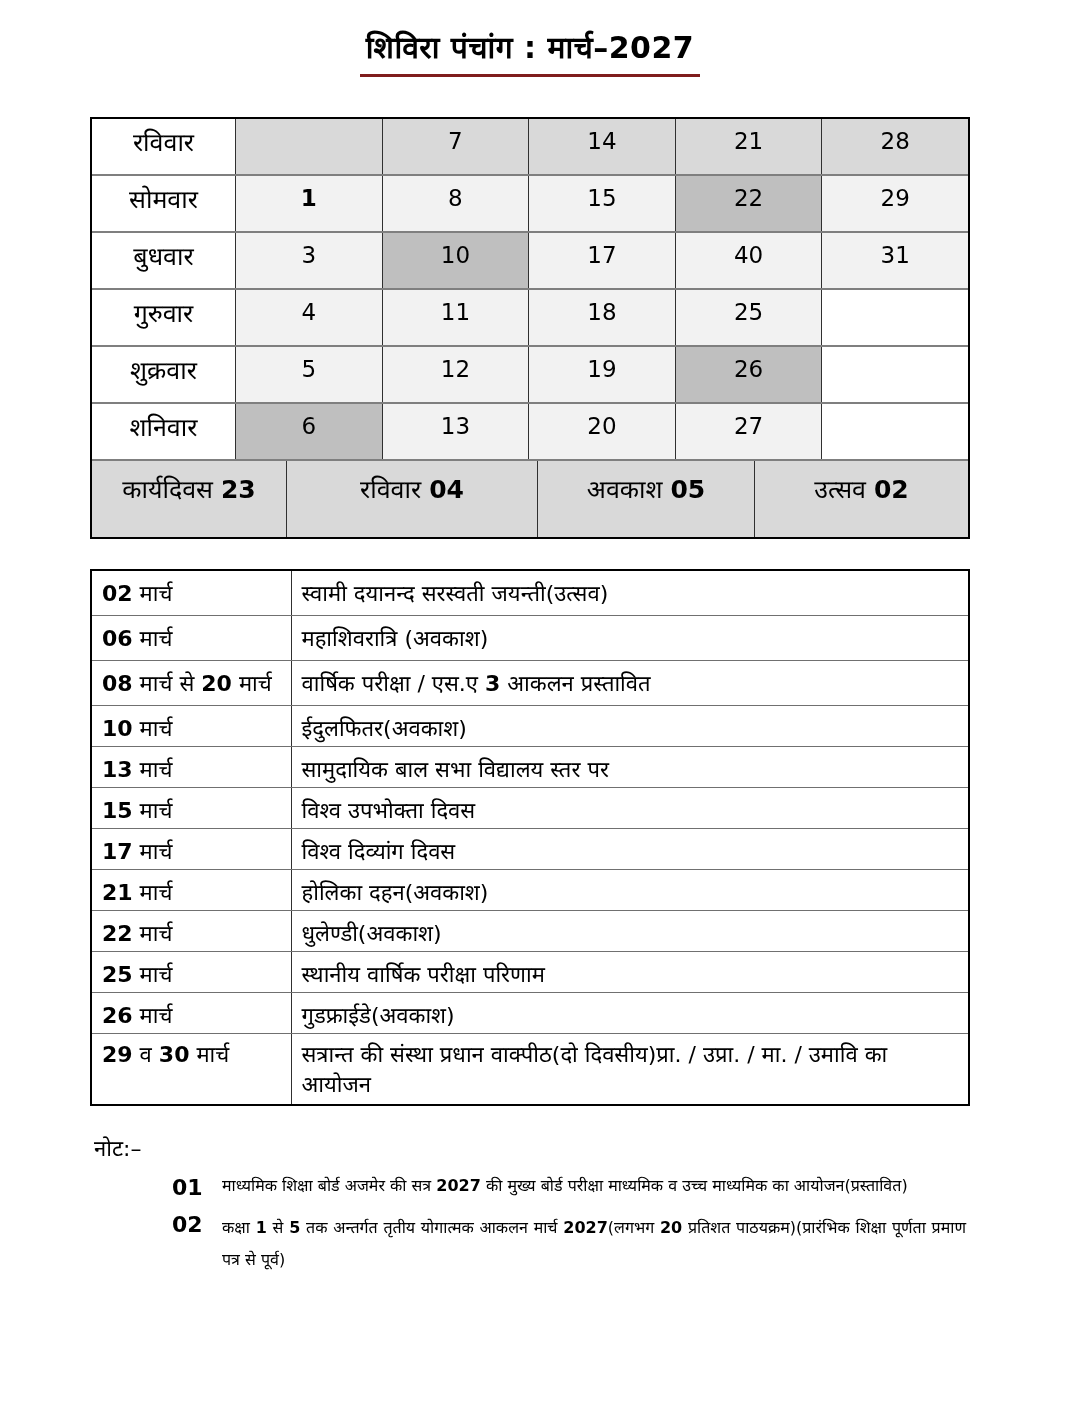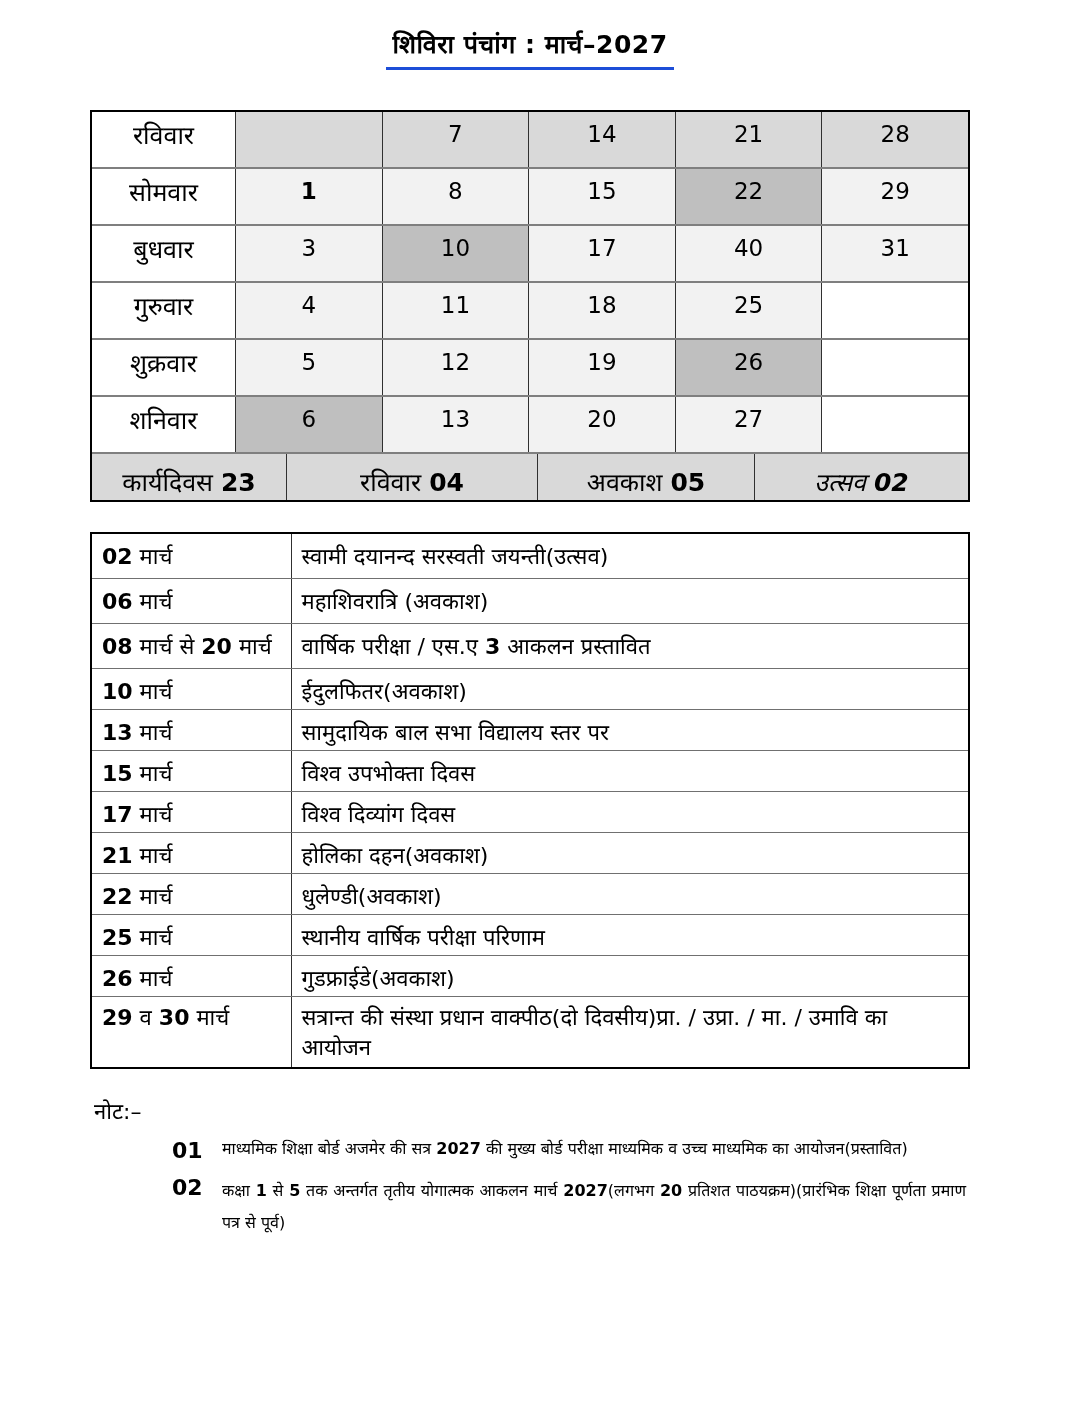--- a/index.html
+++ b/index.html
@@ -16,22 +16,22 @@
     background:#ffffff;color:#000;
     font-family:"DejaVu Sans","Liberation Sans",sans-serif;
     position:relative;overflow:hidden;
   }
   .page{padding:26px 106px 0 90px;}
 
   
   .title-wrap{text-align:center;margin-bottom:40px;}
   .title{
     display:inline-block;
-    font-size:25px;font-weight:bold;
-    border-bottom:3px solid #1d4ed8;
+    font-size:30px;font-weight:bold;
+    border-bottom:3px solid #7f1d1d;
     padding:0 6px 7px 6px;
     letter-spacing:0.5px;
   }
 
   
   .calendar{
     width:880px;border:2px solid #000;
   }
   .cal-row{display:flex;height:57px;border-bottom:2px solid #7f7f7f;}
   .cal-row > div{border-right:1px solid #303030;}
@@ -42,30 +42,30 @@
   }
   .cal-cell{
     flex:1 1 0;text-align:center;padding-top:9px;font-size:23px;
   }
   .bg-sun{background:var(--sunday-cell);}
   .bg-hol{background:var(--holiday-cell);}
   .bg-work{background:var(--workday-cell);}
   .bg-blank{background:var(--blank-cell);}
   .num-bold{font-weight:bold;}
 
-  .sum-row{display:flex;height:46px;background:var(--summary-row);}
+  .sum-row{display:flex;height:76px;background:var(--summary-row);}
   .sum-cell{
     text-align:center;padding-top:10px;font-size:25px;
     border-right:1px solid #303030;
   }
   .sum-cell:last-child{border-right:none;}
   .sum-cell:nth-child(1){width:195px;}
   .sum-cell:nth-child(2){width:251px;}
   .sum-cell:nth-child(3){width:217px;}
-  .sum-cell:nth-child(4){width:213px;font-style:italic;}
+  .sum-cell:nth-child(4){width:213px;}
   .sum-val{font-weight:bold;}
 
   
   .events{
     width:880px;margin-top:30px;
     border-collapse:collapse;border:2px solid #000;
     table-layout:fixed;
   }
   .events td{
     border-bottom:1.5px solid #707070;

